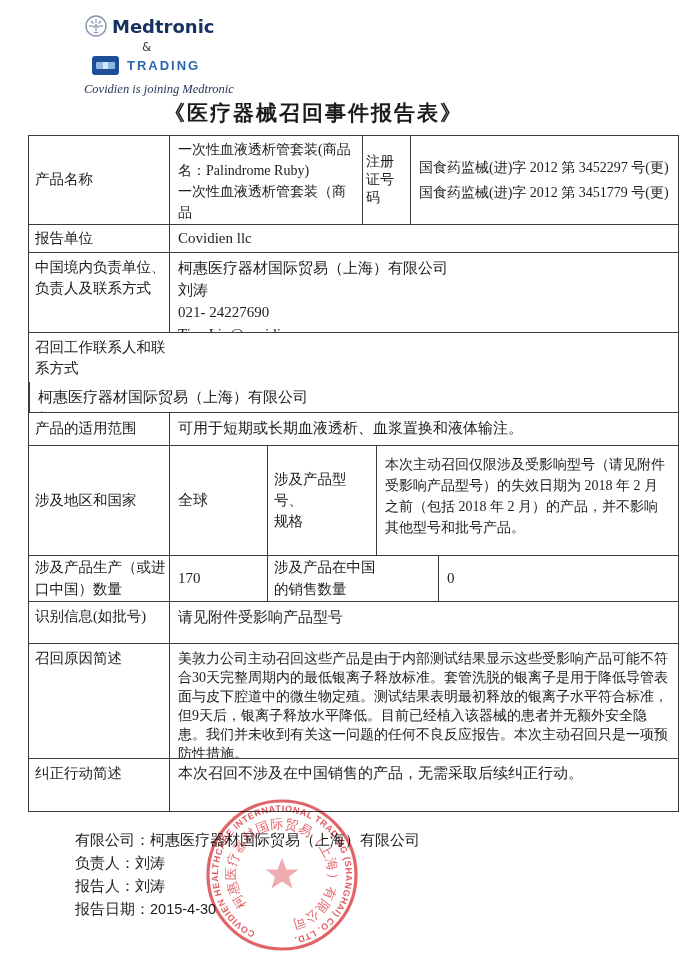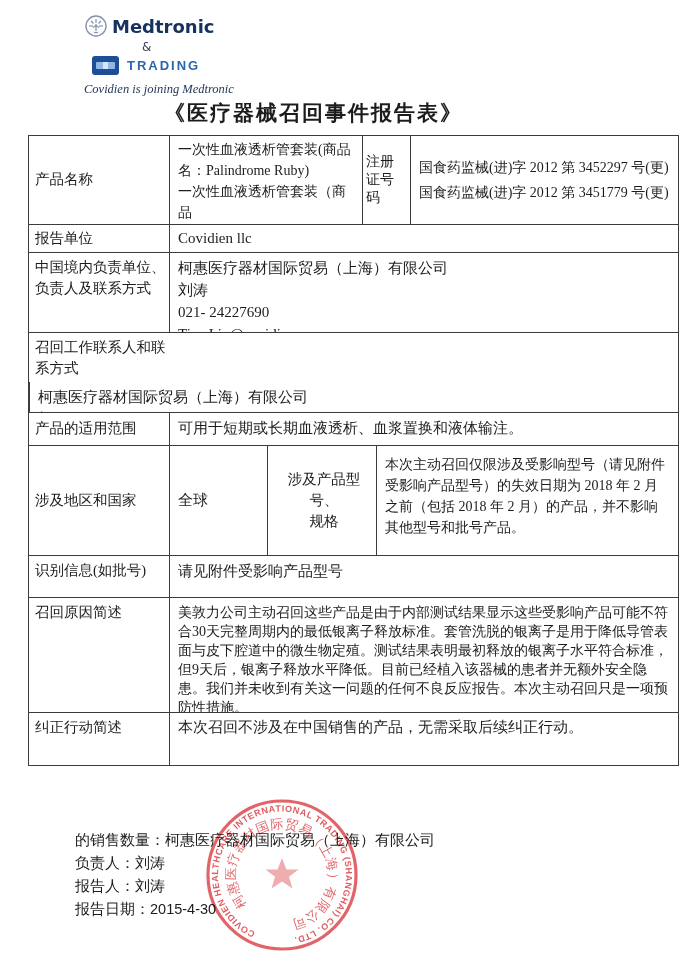--- a/index.html
+++ b/index.html
@@ -50,21 +50,21 @@
   .label { padding-left:6px; padding-right:2px; font-size:14.5px; }
   .top { justify-content:flex-start; padding-top:4px; }
   .c1 { width:140px; flex:none; }
   .r1 { height:88px; }  .r1 .c2 { width:193px; flex:none; font-size:14px; line-height:21px; justify-content:flex-start; padding-top:3px; }
                         .r1 .c3 { width:48px; flex:none; padding:3px 3px; font-size:14px; line-height:18px; }
                         .r1 .c4 { flex:1; font-size:14px; line-height:25px; }
   .r2 { height:28px; }  .r2 .c2 { flex:1; font-family:"Liberation Serif", serif; }
   .r3 { height:80px; }  .r3 .c2, .r4 .c2 { flex:1; line-height:22px; justify-content:flex-start; padding-top:4px; }
   .r4 { height:80px;flex-direction:column; }
   .r5 { height:33px; }  .r5 .c2 { flex:1; }
-  .r6 { height:110px; } .r6 .c2 { width:98px;  flex:none; } .r6 .c3 { width:109px; flex:none;text-align:center; } .r6 .c4 { flex:1; font-size:14px; line-height:21px; justify-content:flex-start; padding-top:8px; white-space:normal; }
+  .r6 { height:110px; } .r6 .c2 { width:98px;  flex:none; } .r6 .c3 { width:109px; flex:none; } .r6 .c4 { flex:1; font-size:14px; line-height:21px; justify-content:flex-start; padding-top:8px; white-space:normal; }
   .r7 { height:46px; }  .r7 .c2 { width:98px;  flex:none; } .r7 .c3 { width:171px; flex:none; } .r7 .c4 { flex:1; }
   .r8 { height:42px; }  .r8 .c2 { flex:1; justify-content:flex-start; padding-top:5px; }
   .r9 { height:115px; } .r9 .c2 { flex:1; font-size:14px; line-height:19px; justify-content:flex-start; padding-top:5px; white-space:normal; }
   .r10 { height:53px; } .r10 .c2 { flex:1; justify-content:flex-start; padding-top:4px; }
 
   
   .footer { position:absolute; left:75px; top:829px; font-size:15px; line-height:22px; }
   .footer .line { margin-bottom:1px; }
   .date-value { font-family:"Liberation Sans", sans-serif; font-size:14.5px; }
 
@@ -147,37 +147,45 @@
       <div class="cell label c1">产品的适用范围</div>
       <div class="cell c2">可用于短期或长期血液透析、血浆置换和液体输注。</div>
     </div>
     <div class="row r6">
       <div class="cell label c1">涉及地区和国家</div>
       <div class="cell c2">全球</div>
       <div class="cell label c3">涉及产品型号、
 规格</div>
       <div class="cell c4">本次主动召回仅限涉及受影响型号（请见附件受影响产品型号）的失效日期为 2018 年 2 月之前（包括 2018 年 2 月）的产品，并不影响其他型号和批号产品。</div>
     </div>
+    <div class="row r7">
+      <div class="cell label c1">涉及产品生产（或进
+口中国）数量</div>
+      <div class="cell c2">170</div>
+      <div class="cell label c3">涉及产品在中国
+的销售数量</div>
+      <div class="cell c4">0</div>
+    </div>
     <div class="row r8">
       <div class="cell label c1 top">识别信息(如批号)</div>
       <div class="cell c2">请见附件受影响产品型号</div>
     </div>
     <div class="row r9">
       <div class="cell label c1 top">召回原因简述</div>
       <div class="cell c2">美敦力公司主动召回这些产品是由于内部测试结果显示这些受影响产品可能不符合30天完整周期内的最低银离子释放标准。套管洗脱的银离子是用于降低导管表面与皮下腔道中的微生物定殖。测试结果表明最初释放的银离子水平符合标准，但9天后，银离子释放水平降低。目前已经植入该器械的患者并无额外安全隐患。我们并未收到有关这一问题的任何不良反应报告。本次主动召回只是一项预防性措施。</div>
     </div>
     <div class="row r10">
       <div class="cell label c1 top">纠正行动简述</div>
       <div class="cell c2">本次召回不涉及在中国销售的产品，无需采取后续纠正行动。</div>
     </div>
   </div>
 
   <div class="footer">
     <div class="line">
-      <span>的销售数量：</span><span>柯惠医疗器材国际贸易（上海）有限公司</span>
+      <span>有限公司：</span><span>柯惠医疗器材国际贸易（上海）有限公司</span>
     </div>
     <div class="line">
       <span>负责人：</span><span>刘涛</span>
     </div>
     <div class="line">
       <span>报告人：</span><span>刘涛</span>
     </div>
     <div class="line">
       <span>报告日期：</span><span class="date-value">2015-4-30</span>
     </div>

